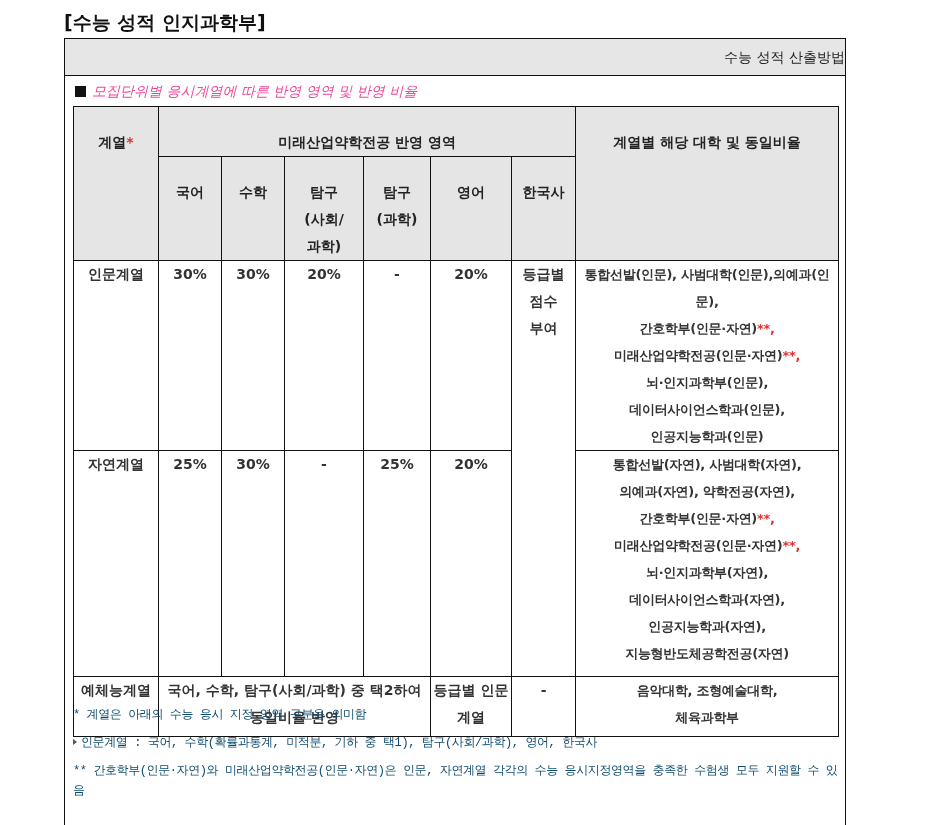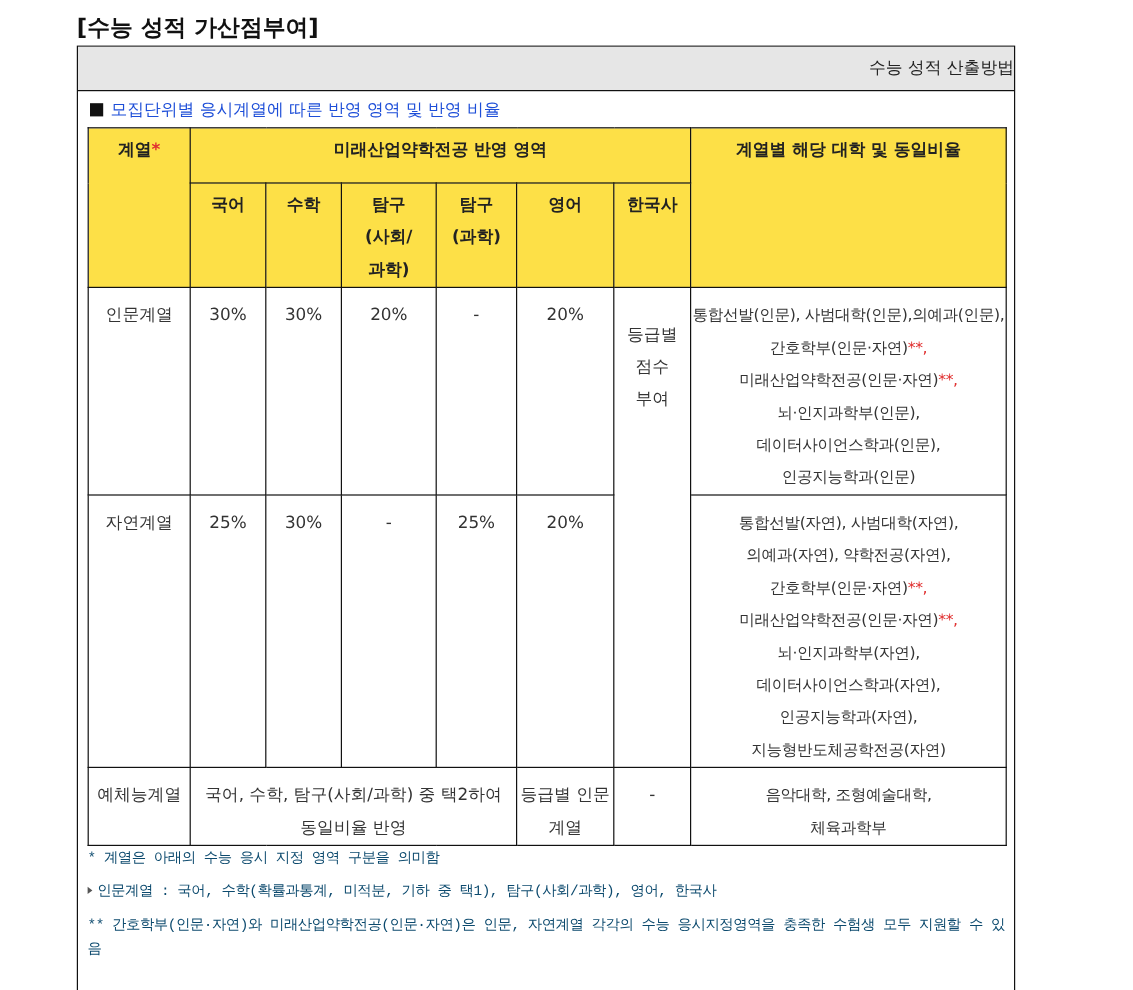--- a/index.html
+++ b/index.html
@@ -14,44 +14,44 @@
   }
   .frame {
     position: absolute; left: 64px; top: 38px; width: 782px; height: 800px;
     border: 1px solid #111; box-sizing: border-box;
   }
   .frame-head {
     height: 36px; background: #e6e6e6; border-bottom: 1px solid #111;
     text-align: right; line-height: 36px; font-size: 14px; color: #222;
   }
   .subhead {
-    position: absolute; left: 10px; top: 44px; font-size: 14px; color: #1d4ed8;
+    position: absolute; left: 10px; top: 44px; font-size: 14px; color: #ec4899; font-style: italic;
   }
   .subhead .sq { display: inline-block; width: 11px; height: 11px; background: #111; margin-right: 6px; vertical-align: -1px; }
   table.main {
     position: absolute; left: 8px; top: 67px;
     border-collapse: collapse; table-layout: fixed;
     width: 765px; font-size: 14px;
   }
   table.main th, table.main td {
     border: 1.5px solid #111; text-align: center; vertical-align: top;
     padding: 0; line-height: 27px;
   }
-  table.main th { background: #fde047; font-weight: bold; color: #222; padding-top: 5px; }
-  table.main td { padding-top: 10px; color: #333; font-weight: normal; }
+  table.main th { background: #e5e5e5; font-weight: bold; color: #222; padding-top: 22px; }
+  table.main td { padding-top: 0; color: #333; font-weight: bold; }
   .red { color: #e03030; }
   .list-line { font-size: 13px; letter-spacing: -0.3px; }
   .notes { position: absolute; left: 8px; top: 666px; font-size: 12px; color: #0c4a6e; font-family: Liberation Mono, monospace; }
   .notes div { height: 28px; line-height: 20px; letter-spacing: -0.4px; }
   .tri { display: inline-block; width: 0; height: 0; border-left: 4px solid #555; border-top: 3px solid transparent; border-bottom: 3px solid transparent; margin-right: 4px; vertical-align: 1px; }
 </style>
 </head>
 <body>
 
-<div class="page-title">[수능 성적 가산점부여]</div>
+<div class="page-title">[수능 성적 인지과학부]</div>
 
 <div class="frame">
   <div class="frame-head">수능 성적 산출방법</div>
   <div class="subhead">
     <span class="sq"></span><span>모집단위별 응시계열에 따른 반영 영역 및 반영 비율</span>
   </div>
 
   <table class="main">
     <colgroup>
       <col style="width:85px">
@@ -81,21 +81,21 @@
       <th>한국사</th>
     </tr>
     <tr style="height:171px">
       <td>인문계열</td>
       <td>30%</td>
       <td>30%</td>
       <td>20%</td>
       <td>-</td>
       <td>20%</td>
       <td rowspan="2">
-            <div id="kh-shared" style="width:3em;margin:16px auto;">등급별 점수 부여</div>
+            <div id="kh-shared" style="width:3em;margin:0 auto;">등급별 점수 부여</div>
           </td>
       <td>
         <div class="list-line"><span>통합선발(인문), 사범대학(인문),의예과(인문),</span><span class="red"></span></div>
         <div class="list-line"><span>간호학부(인문·자연)</span><span class="red">**,</span></div>
         <div class="list-line"><span>미래산업약학전공(인문·자연)</span><span class="red">**,</span></div>
         <div class="list-line"><span>뇌·인지과학부(인문),</span><span class="red"></span></div>
         <div class="list-line"><span>데이터사이언스학과(인문),</span><span class="red"></span></div>
         <div class="list-line"><span>인공지능학과(인문)</span><span class="red"></span></div>
       </td>
     </tr>

